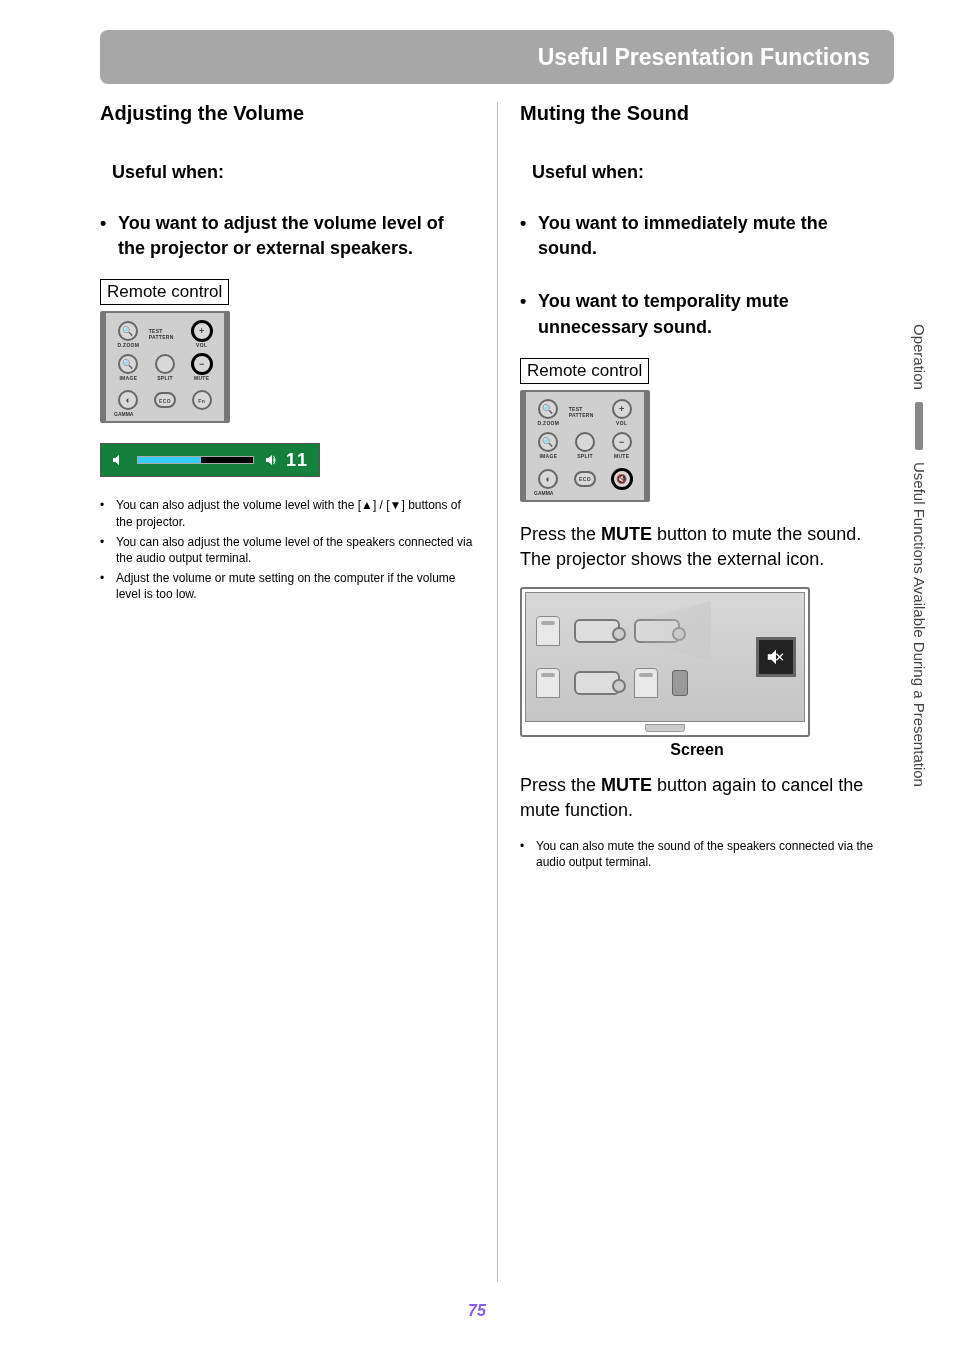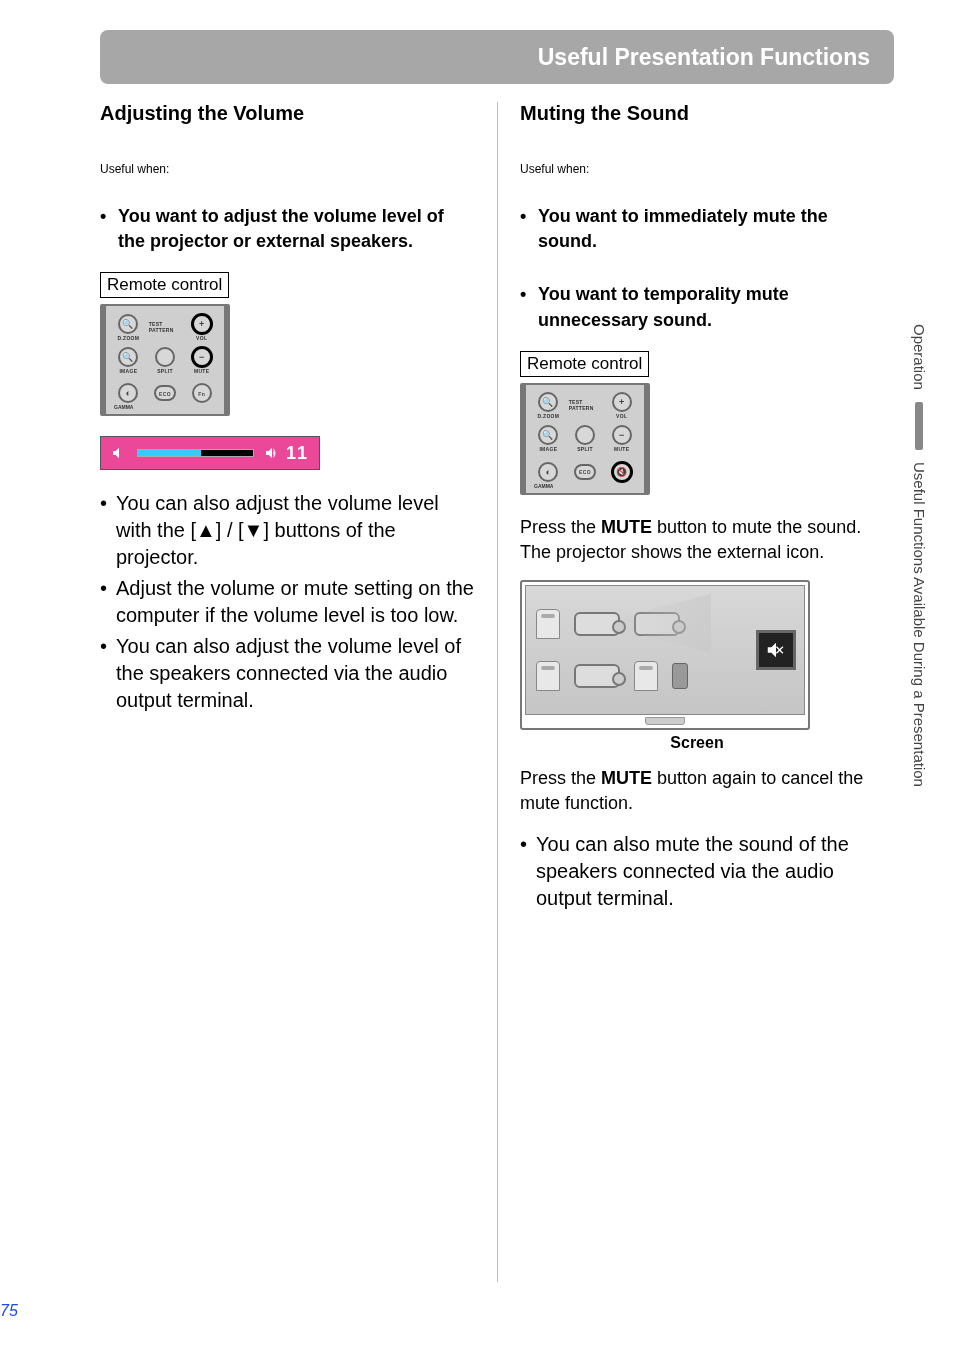--- a/index.html
+++ b/index.html
@@ -43,23 +43,24 @@
   }
   .col.left { padding-left: 0; padding-right: 22px; }
   .col.right { padding-left: 22px; border-left: 1px solid #bbb; }
   h1.section {
     font-size: 20px;
     font-weight: bold;
     margin-bottom: 38px;
     line-height: 1.1;
   }
   .subhead {
-    font-weight: normal;
-    font-size: 12px;
+    font-weight: bold;
+    font-size: 18px;
     margin-bottom: 8px;
+    margin-left: 12px;
   }
   ul.dot { list-style: none; padding: 0; margin: 0 0 18px 0; }
   ul.dot > li {
     font-weight: bold;
     font-size: 18px;
     padding-left: 18px;
     position: relative;
     line-height: 1.4;
     margin-bottom: 4px;
     margin-top: 28px;
@@ -135,21 +136,21 @@
   }
   .body-text {
     font-size: 18px;
     line-height: 1.42;
     margin-bottom: 14px;
   }
   .body-text .vol, .body-text .mute { font-weight: bold; }
   .vol-bar {
     width: 220px;
     height: 34px;
-    background: #ec4899;
+    background: #15803d;
     display: flex;
     align-items: center;
     padding: 0 10px;
     gap: 10px;
     margin-bottom: 20px;
     border: 1px solid #555;
   }
   .vol-bar .spk {
     width: 16px; height: 16px; fill: #fff;
   }
@@ -171,21 +172,21 @@
     font-weight: bold;
     letter-spacing: 2px;
     display: flex;
     align-items: center;
     gap: 6px;
   }
   ul.small {
     list-style: none;
     padding: 0;
     margin: 0;
-    font-size: 20px;
+    font-size: 12px;
   }
   ul.small > li {
     position: relative;
     padding-left: 16px;
     line-height: 1.35;
     margin-bottom: 4px;
   }
   ul.small > li::before {
     content: "•";
     position: absolute;
@@ -258,23 +259,25 @@
     width: 8px;
     height: 48px;
     background: #888;
     margin: 8px 0;
     border-radius: 2px;
   }
   .page-num {
     position: absolute;
     bottom: 28px;
     left: 0; right: 0;
+    text-align: center;
     font-size: 16px;
-    color: #1d4ed8;
+    color: #8b5cf6;
     font-style: italic;
+    font-weight: bold;
   }
 </style>
 </head>
 <body>
 
 <div class="page">
 
   <div class="header-bar">
     <span class="title">Useful Presentation Functions</span>
   </div>
@@ -344,22 +347,22 @@
         <div class="val">
           <svg class="spk" viewBox="0 0 24 24">
               <path d="M3 9v6h4l5 5V4L7 9H3zm13 3a4 4 0 0 0-2-3.5v7A4 4 0 0 0 16 12zm-2-7v2a7 7 0 0 1 0 10v2a9 9 0 0 0 0-14z"></path>
             </svg>
           <span>11</span>
         </div>
       </div>
 
       <ul class="small">
         <li>You can also adjust the volume level with the [▲] / [▼] buttons of the projector.</li>
+        <li>You can also adjust the volume level of the speakers connected via the audio output terminal.</li>
         <li>Adjust the volume or mute setting on the computer if the volume level is too low.</li>
-        <li>You can also adjust the volume level of the speakers connected via the audio output terminal.</li>
       </ul>
     </div>
 
     <div class="col right">
       <h1 class="section">Muting the Sound</h1>
 
       <div class="subhead">Useful when:</div>
       <ul class="dot">
         <li>You want to immediately mute the sound.</li>
         <li>You want to temporality mute unnecessary sound.</li>

